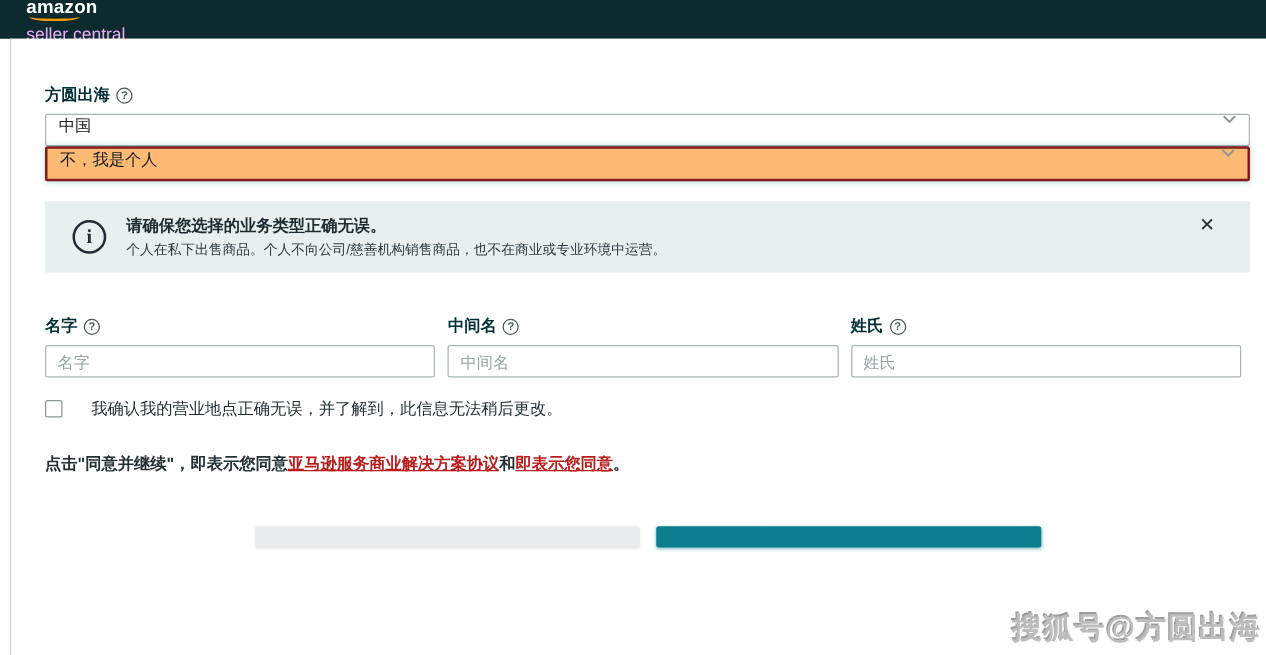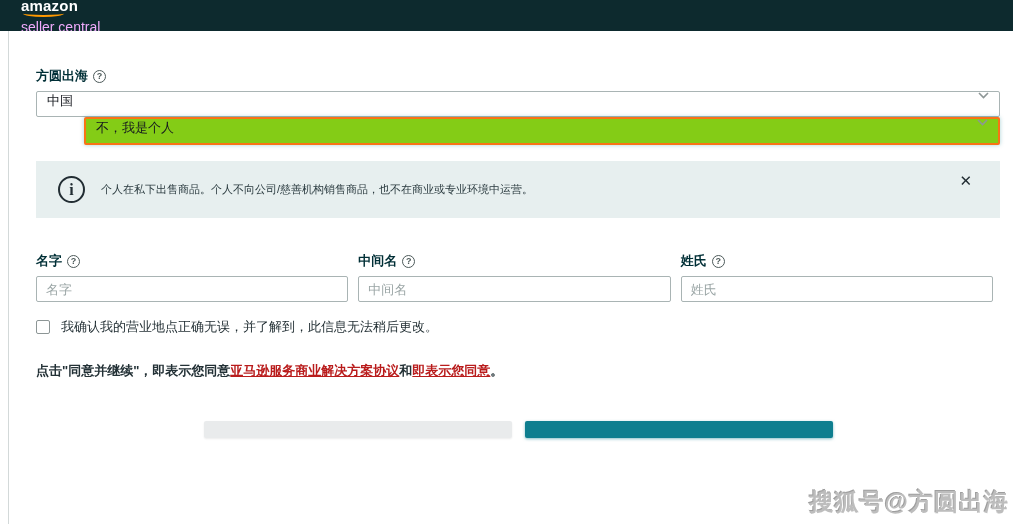--- a/index.html
+++ b/index.html
@@ -71,25 +71,24 @@
     border-radius: 2px;
     background: #ffffff;
     display: flex;
     justify-content: space-between;
     padding: 0 10px;
     font-size: 13px;
     color: #16191f;
     cursor: pointer;
   }
   .select-box.focused {
-    border: 2px solid #f97316;
-    background: #84cc16;
+    border: 2px solid #7f1d1d;
+    background: #fdba74;
     height: 28px;
     box-shadow: 0 0 4px rgba(11,127,143,0.35);
-    margin-left: 48px;
   }
   .chevron { color: #8d9696; font-size: 11px; line-height: 1; }
   .note {
     font-size: 13px;
     font-weight: bold;
     font-style: italic;
     color: #18272b;
     margin-top: 6px;
   }
   .section-gap-1 { margin-top: 18px; }
@@ -149,21 +148,21 @@
     font-family: "Liberation Sans", sans-serif;
     color: #16191f;
     background: #ffffff;
   }
   .text-input::placeholder { color: #9aa5a5; opacity: 1; }
   
   .checkbox-row {
     margin-top: 16px;
     display: flex;
     align-items: center;
-    gap: 11px;
+    gap: 23px;
     font-size: 13px;
     color: #1e2b30;
   }
   .checkbox {
     width: 14px; height: 14px;
     border: 1px solid #8d9696;
     border-radius: 2px;
     background: #ffffff;
     cursor: pointer;
     flex: 0 0 auto;
@@ -237,20 +236,21 @@
   <div class="select-box focused">
     <span>不，我是个人</span>
     <svg class="chevron" width="11" height="7" viewBox="0 0 11 7">
         <polyline points="1,1 5.5,5.5 10,1" fill="none" stroke="#8d9696" stroke-width="1.6"></polyline>
       </svg>
   </div>
 
   <div class="alert">
     <span class="info-icon">i</span>
     <div class="alert-text">
+      <div class="alert-title">请确保您选择的业务类型正确无误。</div>
       <div class="alert-body">个人在私下出售商品。个人不向公司/慈善机构销售商品，也不在商业或专业环境中运营。</div>
     </div>
     <button class="alert-close">✕</button>
   </div>
 
   <div class="name-row">
     <div>
       <div class="field-label">
         <span>名字</span>
         <span class="help-icon">?</span>

